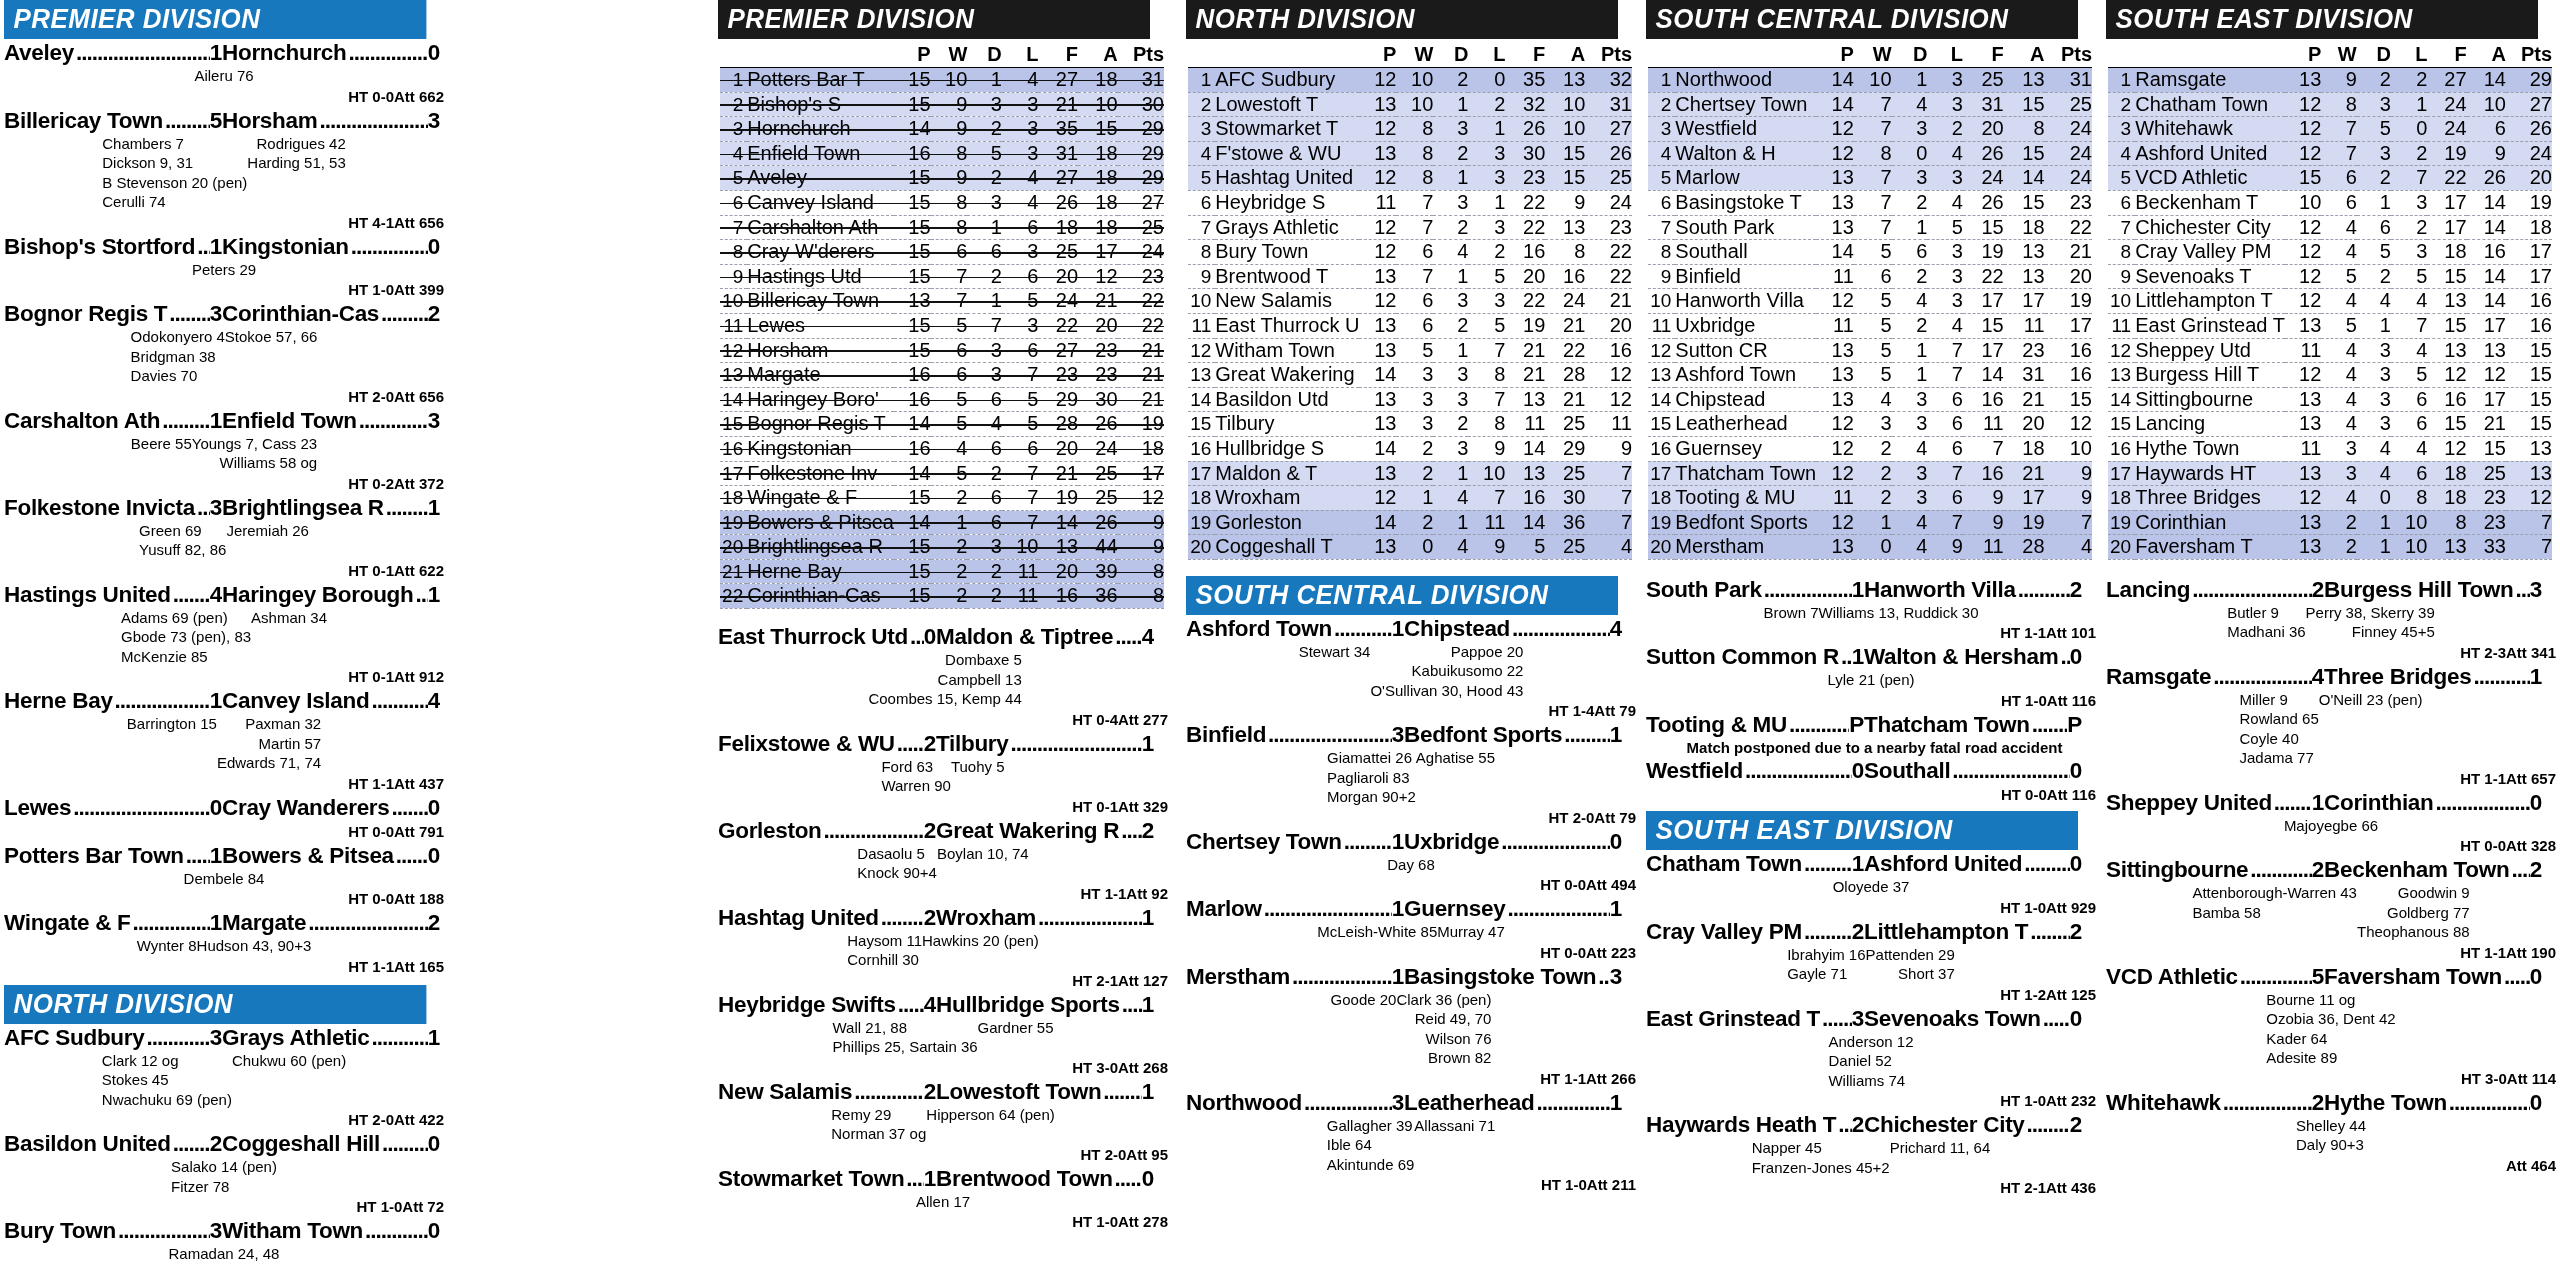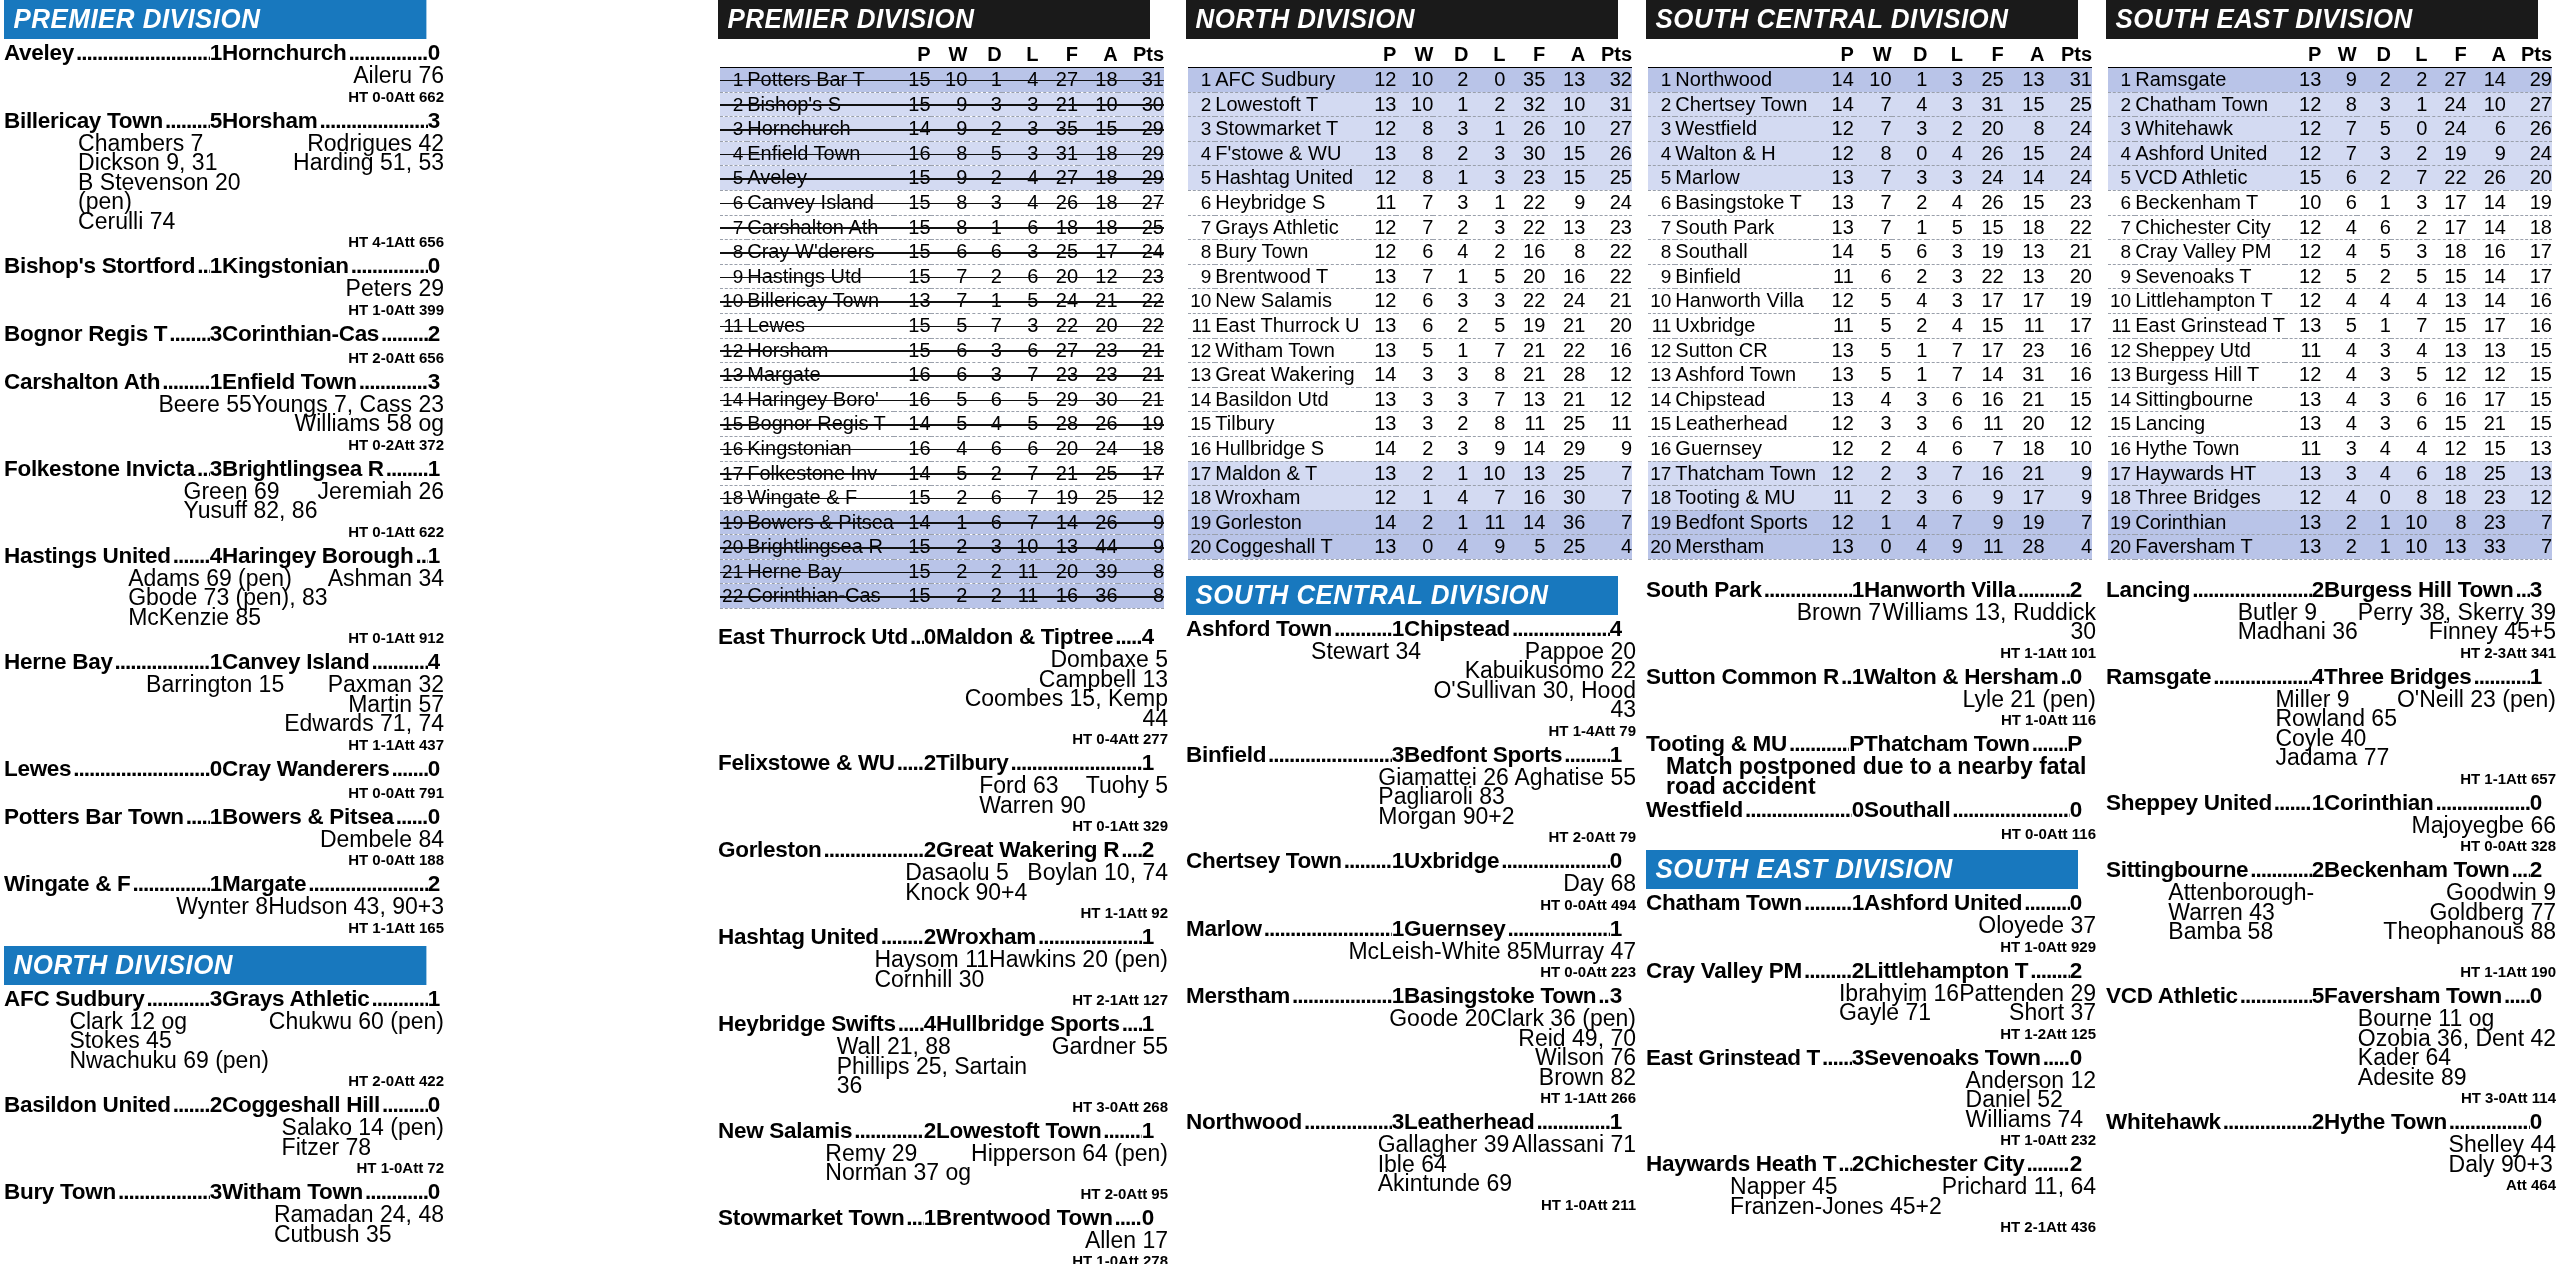--- a/index.html
+++ b/index.html
@@ -42,21 +42,21 @@
     letter-spacing:-.3px;
     white-space:nowrap;
     margin-top:1px;
   }
   .teams .home{display:flex;align-items:baseline;flex:0 0 auto;width:218px;overflow:hidden;}
   .teams .away{display:flex;align-items:baseline;flex:0 0 auto;width:218px;overflow:hidden;}
   .tname{flex:0 0 auto;}
   .dots{flex:1 1 auto;overflow:hidden;white-space:nowrap;letter-spacing:-1px;
         font-weight:bold;padding:0 2px;}
   .score{flex:0 0 auto;text-align:right;}
-  .scorers{display:flex;justify-content:flex-end;font-size:23px;line-height:19.5px;}
+  .scorers{display:flex;justify-content:center;font-size:15px;line-height:19.5px;}
   .scorers .h,.scorers .a{max-width:215px;}
   .scorers .a{text-align:right;}
   .scorers div p{margin:0;}
   .htline{display:flex;justify-content:flex-end;font-size:15px;line-height:21px;font-weight:bold;}
   .htline .att{font-weight:bold;}
 
   
   .tbl{width:100%;border-collapse:collapse;font-size:20px;}
   .tbl th{
     font-weight:bold;font-size:20px;text-align:right;padding:0 0 1px 0;
@@ -176,20 +176,30 @@
             <span class="tname">Bognor Regis T</span>
             <span class="dots">........................................</span>
             <span class="score">3</span>
           </div>
           <div class="away">
             <span class="tname">Corinthian-Cas</span>
             <span class="dots">........................................</span>
             <span class="score">2</span>
           </div>
         </div>
+        <div class="scorers">
+          <div class="h">
+            <p>Odokonyero 4</p>
+            <p>Bridgman 38</p>
+            <p>Davies 70</p>
+          </div>
+          <div class="a">
+            <p>Stokoe 57, 66</p>
+          </div>
+        </div>
         <div class="htline">
           <span>HT 2-0</span>
           <span class="att">Att 656</span>
         </div>
       </div>
       <div class="match">
         <div class="teams">
           <div class="home">
             <span class="tname">Carshalton Ath</span>
             <span class="dots">........................................</span>

